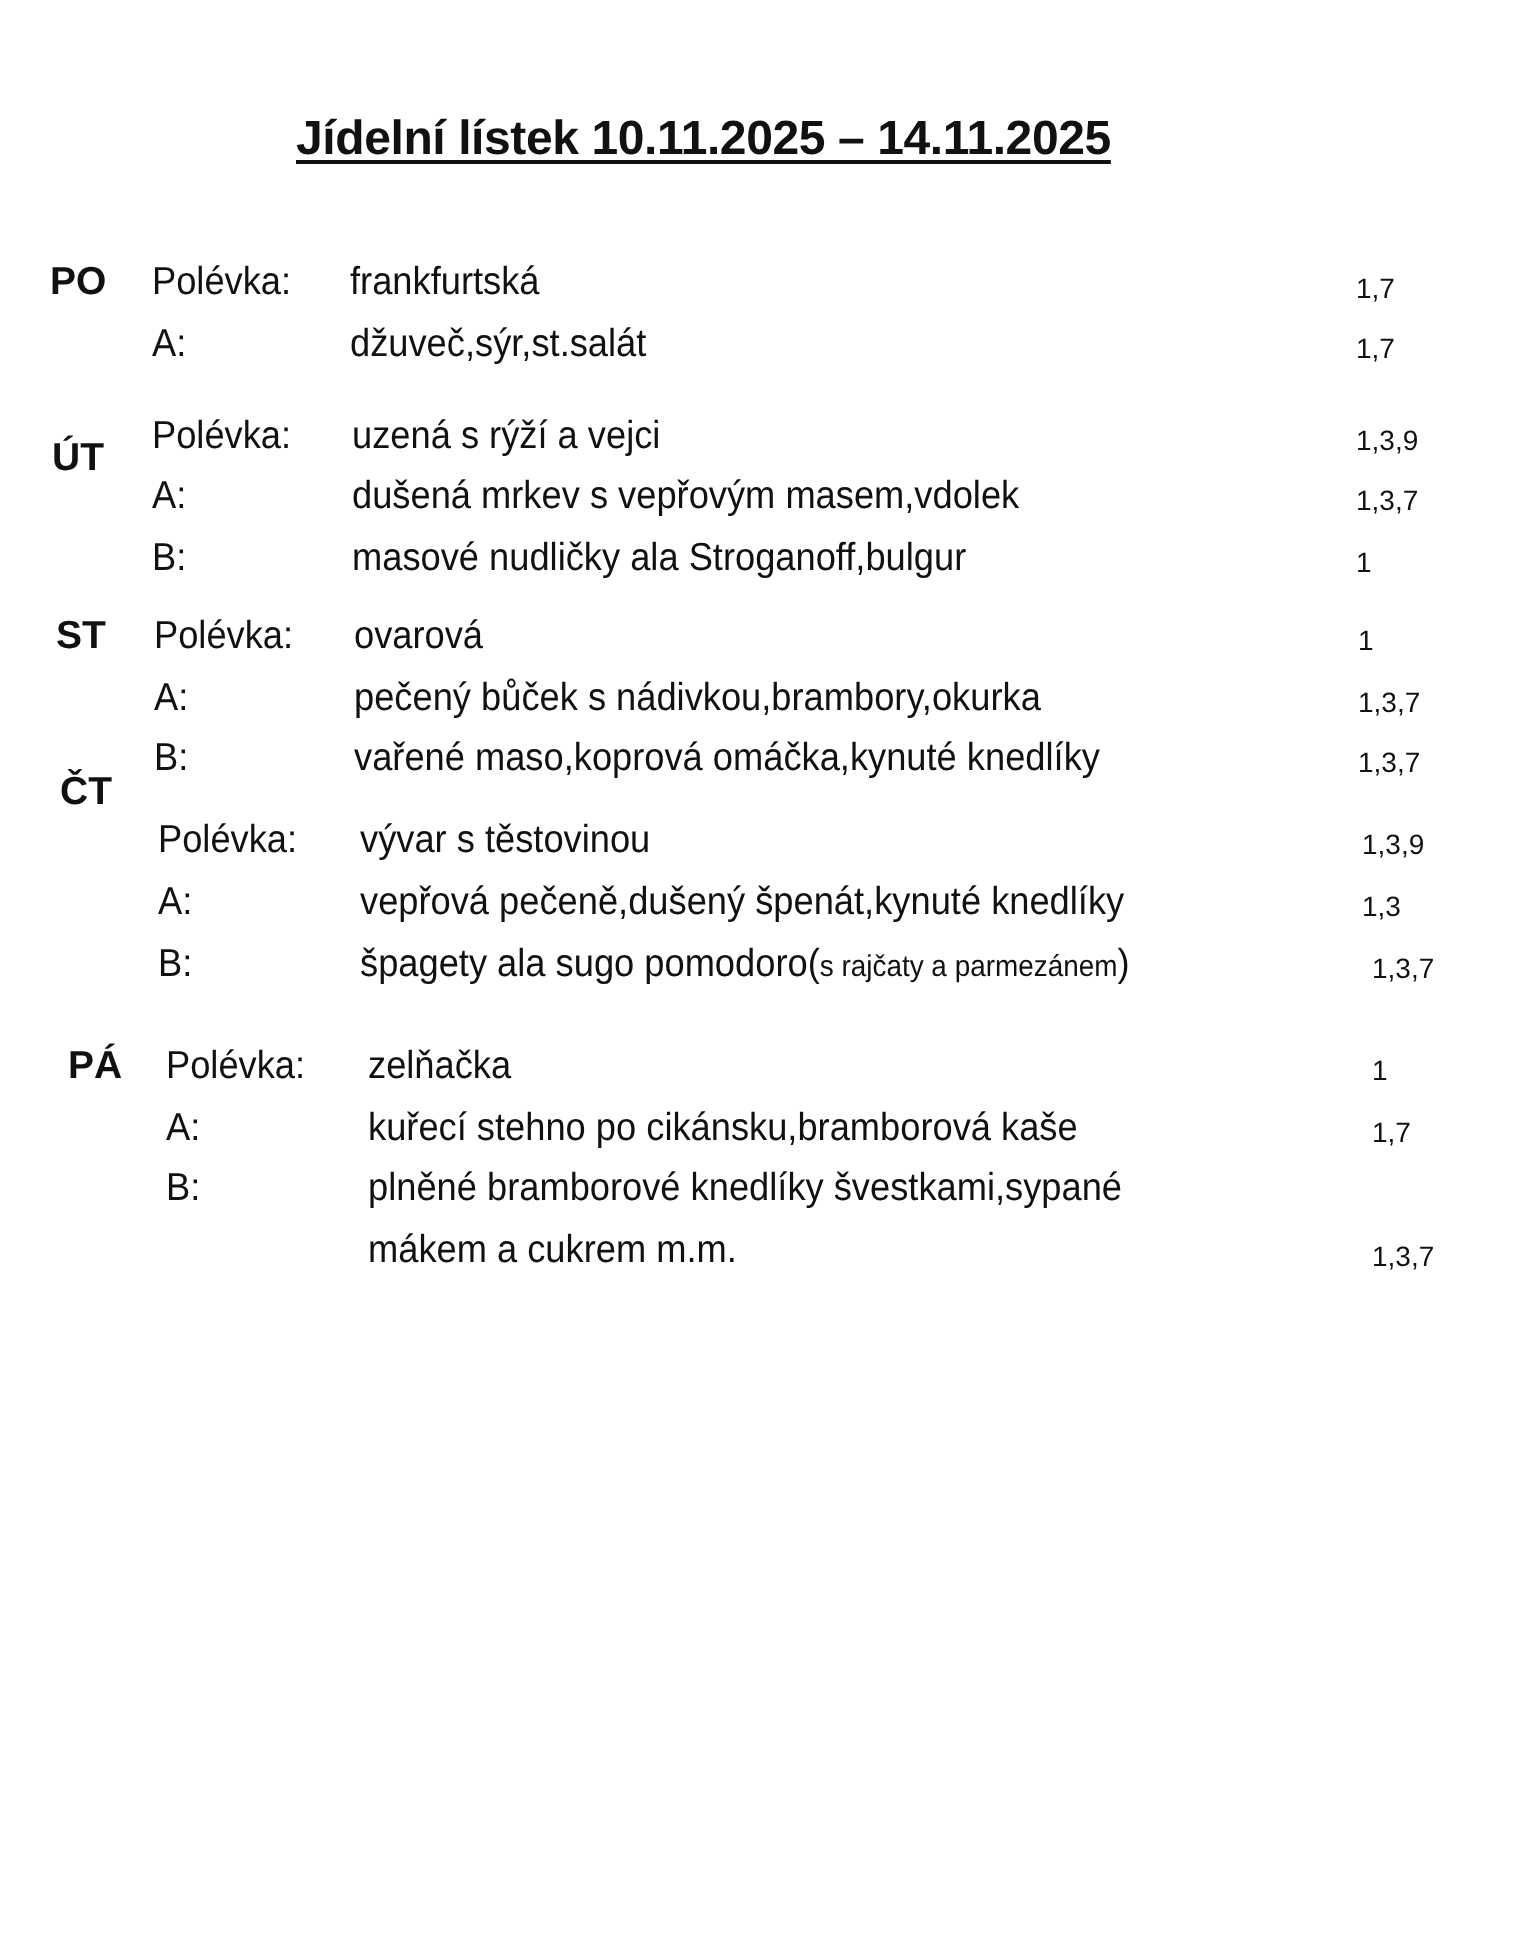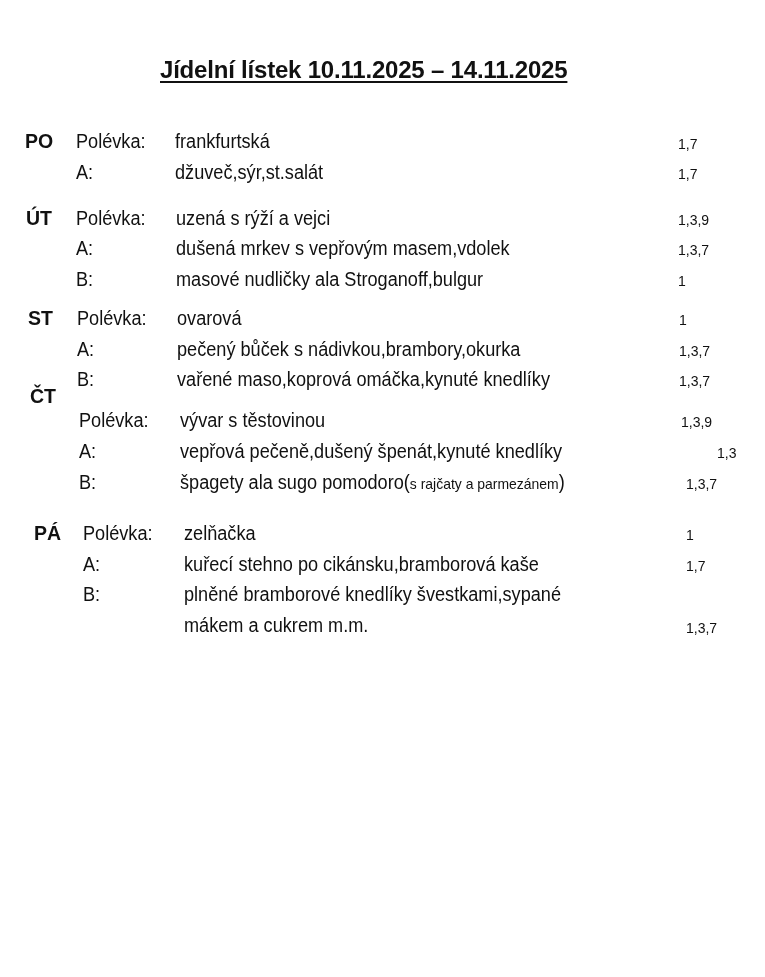--- a/index.html
+++ b/index.html
@@ -1,18 +1,18 @@
 <!DOCTYPE html>
 <html><head>
   <meta charset="utf-8">
   <style>
     html, body { margin: 0; padding: 0; background: #ffffff; }
     body { width: 765px; height: 977px; position: relative; overflow: hidden;
            font-family: "Liberation Sans", sans-serif; color: #111111; }
-    .title { position: absolute; left: 160px; top: 56px; font-size: 24px; font-weight: bold;
+    .title { position: absolute; left: 148px; top: 56px; font-size: 24px; font-weight: bold;
              text-decoration: underline; text-decoration-thickness: 2px; text-underline-offset: 3px;
              white-space: nowrap; letter-spacing: -0.2px; }
     .t { position: absolute; font-size: 19.5px; white-space: nowrap; line-height: 22px;
          transform: scaleX(0.93); transform-origin: left center; }
     .day { font-weight: bold; transform: none; }
     .alg { position: absolute; font-size: 14px; white-space: nowrap; line-height: 18px; }
     .small { font-size: 15px; }
   </style>
 </head>
 <body>
@@ -23,21 +23,21 @@
   <span class="t day" style="left:25px;top:130px">PO</span>
   <span class="t" style="left:76px;top:130px">Polévka:</span>
   <span class="t" style="left:175px;top:130px">frankfurtská</span>
   <span class="alg" style="left:678px;top:135px">1,7</span>
   <span class="t" style="left:76px;top:161px">A:</span>
   <span class="t" style="left:175px;top:161px">džuveč,sýr,st.salát</span>
   <span class="alg" style="left:678px;top:165px">1,7</span>
 </div>
 
 <div>
-  <span class="t day" style="left:26px;top:207px">ÚT</span>
+  <span class="t day" style="left:26px;top:218px">ÚT</span>
   <span class="t" style="left:76px;top:207px">Polévka:</span>
   <span class="t" style="left:176px;top:207px">uzená s rýží a vejci</span>
   <span class="alg" style="left:678px;top:211px">1,3,9</span>
   <span class="t" style="left:76px;top:237px">A:</span>
   <span class="t" style="left:176px;top:237px">dušená mrkev s vepřovým masem,vdolek</span>
   <span class="alg" style="left:678px;top:241px">1,3,7</span>
   <span class="t" style="left:76px;top:268px">B:</span>
   <span class="t" style="left:176px;top:268px">masové nudličky ala Stroganoff,bulgur</span>
   <span class="alg" style="left:678px;top:272px">1</span>
 </div>
@@ -55,21 +55,21 @@
   <span class="alg" style="left:679px;top:372px">1,3,7</span>
 </div>
 
 <div>
   <span class="t day" style="left:30px;top:385px">ČT</span>
   <span class="t" style="left:79px;top:409px">Polévka:</span>
   <span class="t" style="left:180px;top:409px">vývar s těstovinou</span>
   <span class="alg" style="left:681px;top:413px">1,3,9</span>
   <span class="t" style="left:79px;top:440px">A:</span>
   <span class="t" style="left:180px;top:440px">vepřová pečeně,dušený špenát,kynuté knedlíky</span>
-  <span class="alg" style="left:717px;top:444px">1,3</span>
+  <span class="alg" style="left:681px;top:444px">1,3</span>
   <span class="t" style="left:79px;top:471px">B:</span>
   <span class="t" style="left:180px;top:471px"><span>špagety ala sugo pomodoro(</span><span class="small">s rajčaty a parmezánem</span><span>)</span></span>
   <span class="alg" style="left:686px;top:475px">1,3,7</span>
 </div>
 
 <div>
   <span class="t day" style="left:34px;top:522px">PÁ</span>
   <span class="t" style="left:83px;top:522px">Polévka:</span>
   <span class="t" style="left:184px;top:522px">zelňačka</span>
   <span class="alg" style="left:686px;top:526px">1</span>

